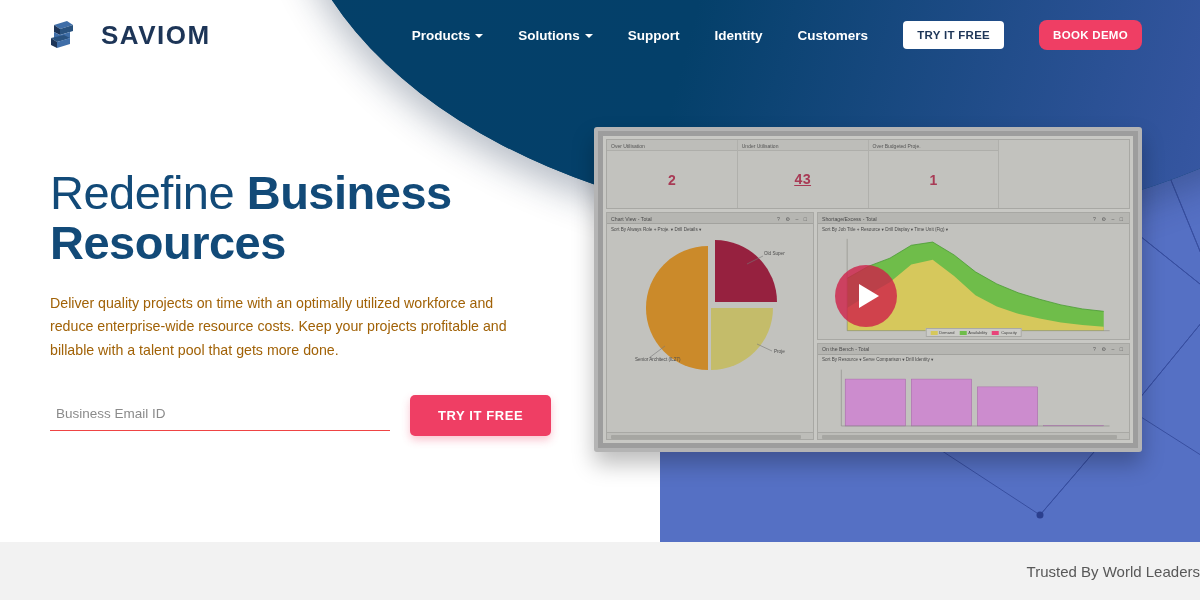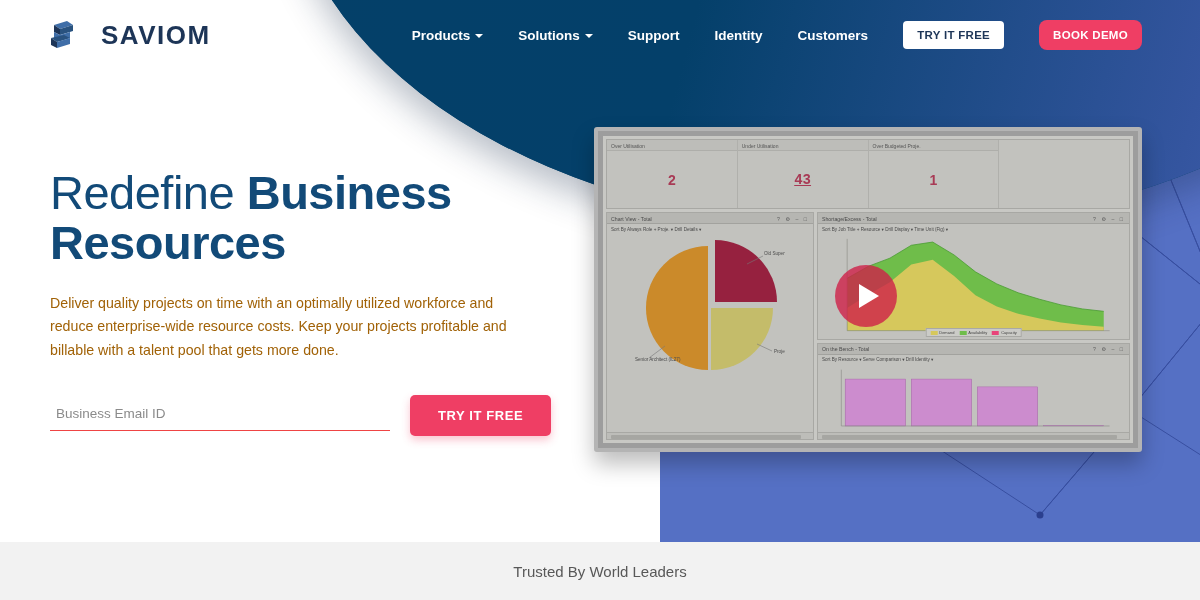--- a/index.html
+++ b/index.html
@@ -178,21 +178,21 @@
   .play-tri {
     width: 0; height: 0; margin-left: 5px;
     border-top: 12px solid transparent; border-bottom: 12px solid transparent;
     border-left: 20px solid #ffffff;
   }
 
   
   #trusted {
     position: absolute; z-index: 10; left: 0; bottom: 0;
     width: 1200px; height: 58px; background: #f2f2f2;
-    display: flex; align-items: center; justify-content: center;
+    display: flex; align-items: center; justify-content: flex-end;
   }
   .trusted-text { font-size: 15px; color: #585858; }
 </style>
 </head>
 <body>
 
 <div id="bg-layer">
 
   <div class="blue-panel">
     <svg width="620" height="620" viewBox="0 0 620 620">

